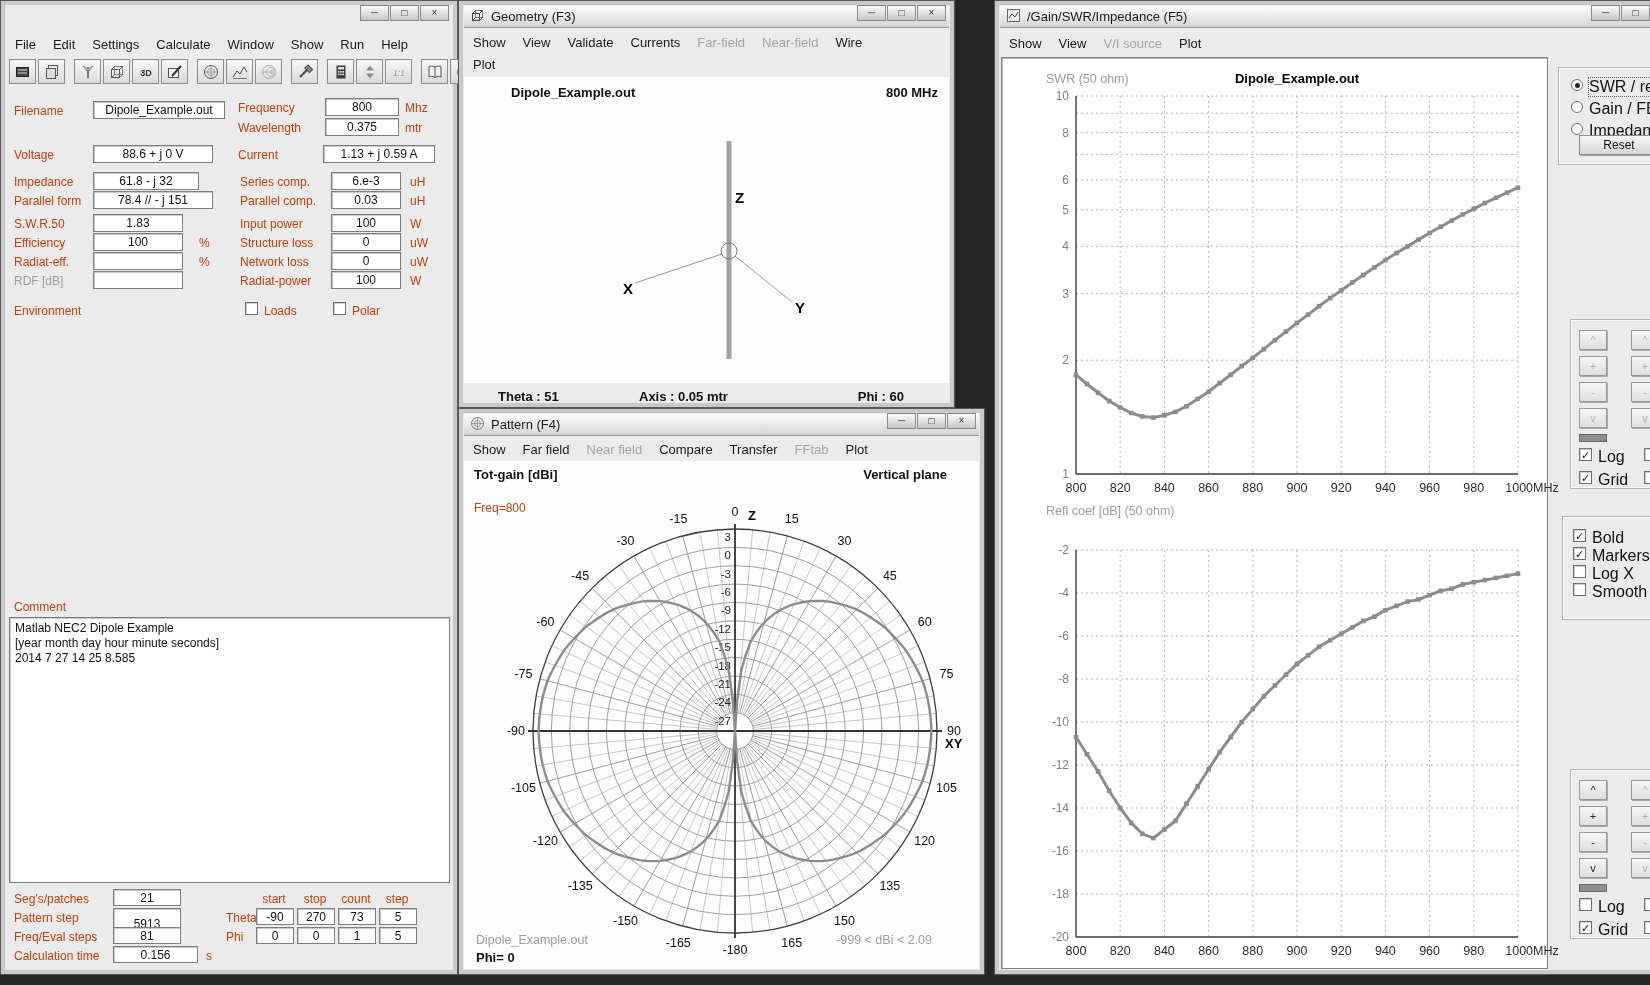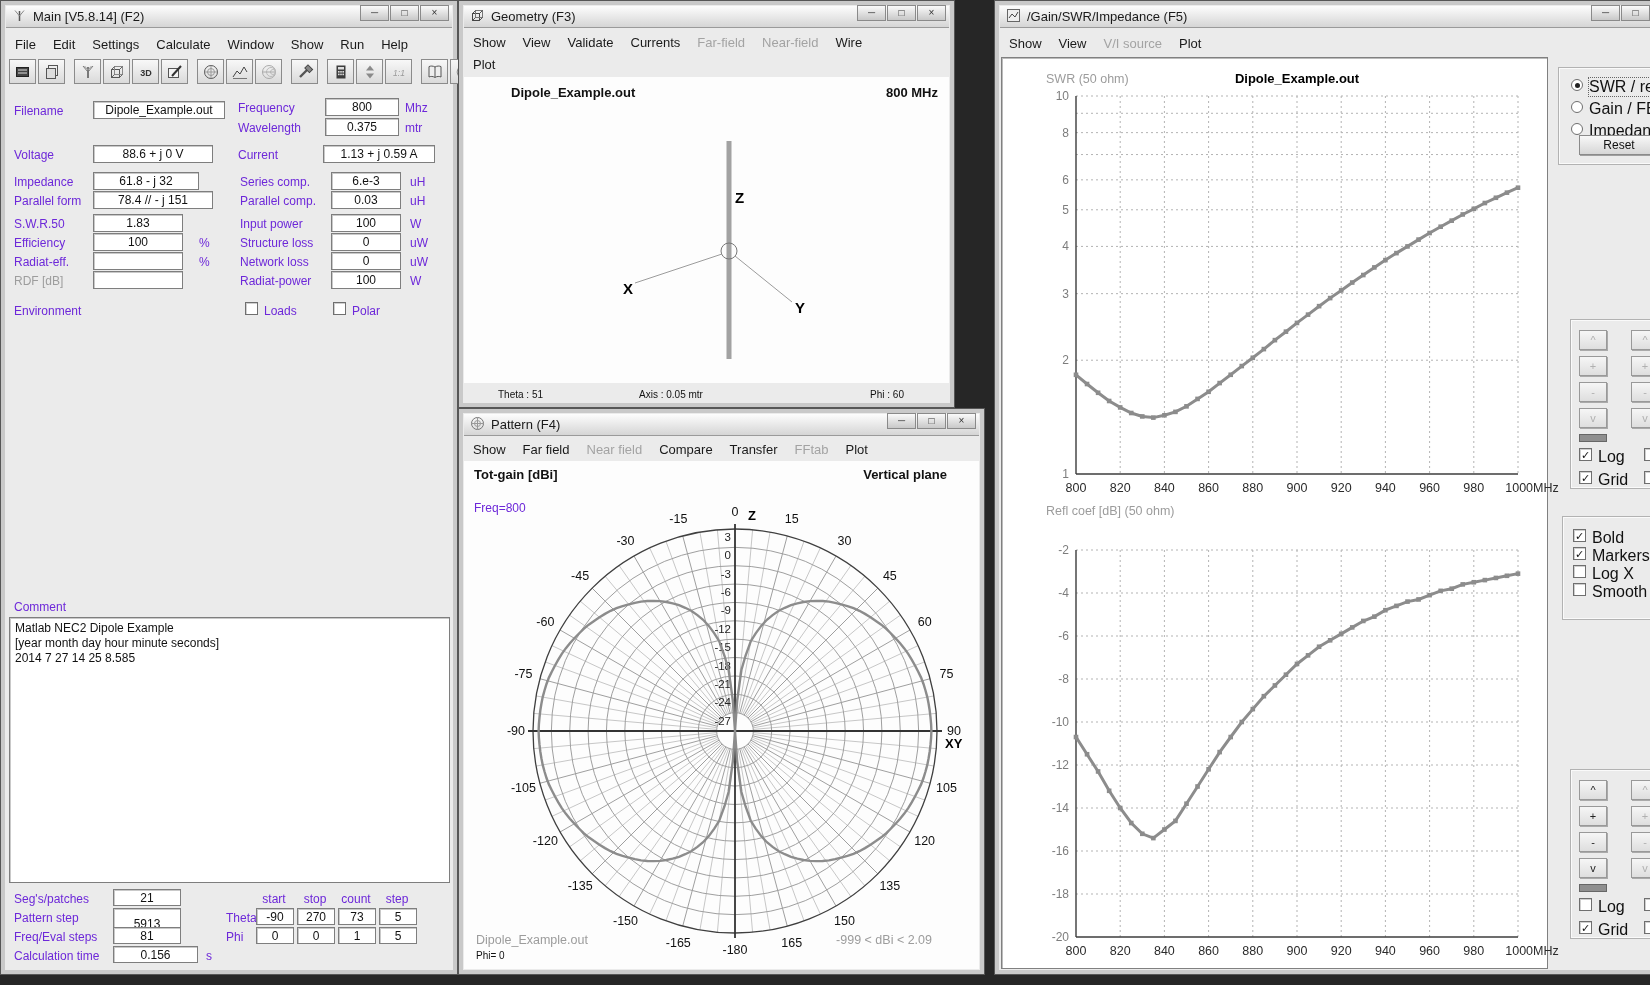--- a/index.html
+++ b/index.html
@@ -10,21 +10,21 @@
   .tbar{position:absolute;left:5px;right:5px;top:5px;height:22px;background:linear-gradient(#fdfdfd,#d5d5d5);border-bottom:1px solid #9a9a9a;display:flex;align-items:center;gap:6px;padding-left:6px}
   .ttl{font-size:13px;color:#1a1a1a;white-space:nowrap}
   .wbtns{position:absolute;top:4px;right:8px;display:flex;gap:1px;z-index:6}
   .wb{width:29px;height:16px;border:1px solid #8a8a8a;background:linear-gradient(#fafafa,#c8c8c8);font-size:10px;line-height:13px;text-align:center;color:#333}
   .menubar{position:absolute;display:flex;gap:17px;font-size:13px;align-items:center;white-space:nowrap}
   .mi{color:#1a1a1a;cursor:default}
   .mi.dis{color:#a3a3a3}
   .toolbar{position:absolute;left:8px;top:58px;display:flex;gap:2px;align-items:center}
   .tbtn{width:27px;height:25px;border:1px solid #8b8b8b;background:linear-gradient(#f8f8f8,#dadada);display:flex;align-items:center;justify-content:center}
   .tsep{width:5px}
-  .flbl{position:absolute;font-size:12px;white-space:nowrap;color:#6d28d9}
+  .flbl{position:absolute;font-size:12px;white-space:nowrap;color:#c2410c}
   .flbl.gray{color:#9d9d9d}
   .ibox{position:absolute;height:18px;background:#fff;border:1px solid #7e7e7e;box-shadow:inset 1px 1px 0 #c9c9c9;font-size:12px;display:flex;align-items:center;justify-content:center;white-space:nowrap}
   .tarea{position:absolute;background:#fff;border:1px solid #7e7e7e;box-shadow:inset 1px 1px 0 #c9c9c9;font-size:12px;padding:3px 5px;white-space:pre-line;line-height:15px}
   .cb{position:absolute;width:13px;height:13px;background:#fff;border:1px solid #6f6f6f;box-shadow:inset 1px 1px 0 #cfcfcf;font-size:11px;line-height:12px;text-align:center;color:#111}
   .rb{position:absolute;width:12px;height:12px;background:#fff;border:1px solid #6f6f6f;border-radius:50%}
   .rb.sel::after{content:"";position:absolute;left:2.5px;top:2.5px;width:5px;height:5px;border-radius:50%;background:#222}
   .clab{position:absolute;font-size:16px;white-space:nowrap}
   .clab.sel{outline:1px dotted #666}
   .gbox{position:absolute;border:1px solid #b2b2b2;box-shadow:inset 0 0 0 1px #fafafa}
   .btn{position:absolute;border:1px solid #8a8a8a;background:linear-gradient(#f8f8f8,#d6d6d6);font-size:12px;text-align:center;box-shadow:1px 1px 0 #9f9f9f}
@@ -48,34 +48,26 @@
   .ring{stroke:#9f9f9f;fill:none}
   .ring0{stroke:#3f3f3f;fill:none;stroke-width:1.3}
   .paxis{stroke:#333;stroke-width:1.8}
   .rlab{font-size:11.5px;fill:#222}
   .alab{font-size:12.5px;fill:#111}
   .blab{font-size:13px;font-weight:bold;fill:#000}
   .pcurve{fill:none;stroke:#8c8c8c;stroke-width:2.4}
   .wire{stroke:#a2a2a2;stroke-width:5}
   .gaxis{stroke:#9b9b9b;stroke-width:1}
   .galab{font-weight:bold;font-size:15px;fill:#000}
-  .sblab{position:absolute;font-weight:normal;font-size:10px;white-space:nowrap}
+  .sblab{position:absolute;font-weight:bold;font-size:13px;white-space:nowrap}
 </style>
 </head>
 <body>
 
 <section class="win" id="win-main" style="left:0;top:0;width:458px;height:975px;z-index:1">
-  <div class="tbar">
-    <span><svg width="15" height="15">
-          <line x1="7.5" y1="13" x2="7.5" y2="3" stroke="#555" stroke-width="1.5"></line>
-          <line x1="7.5" y1="8" x2="3" y2="2.5" stroke="#888"></line>
-          <line x1="7.5" y1="8" x2="12" y2="2.5" stroke="#888"></line>
-        </svg></span>
-    <span class="ttl">Main [V5.8.14] (F2)</span>
-  </div>
   <div class="wbtns">
     <div class="wb">─</div>
     <div class="wb">□</div>
     <div class="wb">×</div>
   </div>
   <div class="menubar" id="main-menubar" style="left:14px;top:31px;height:24px">
       <span class="mi">File</span>
       <span class="mi">Edit</span>
       <span class="mi">Settings</span>
       <span class="mi">Calculate</span>

